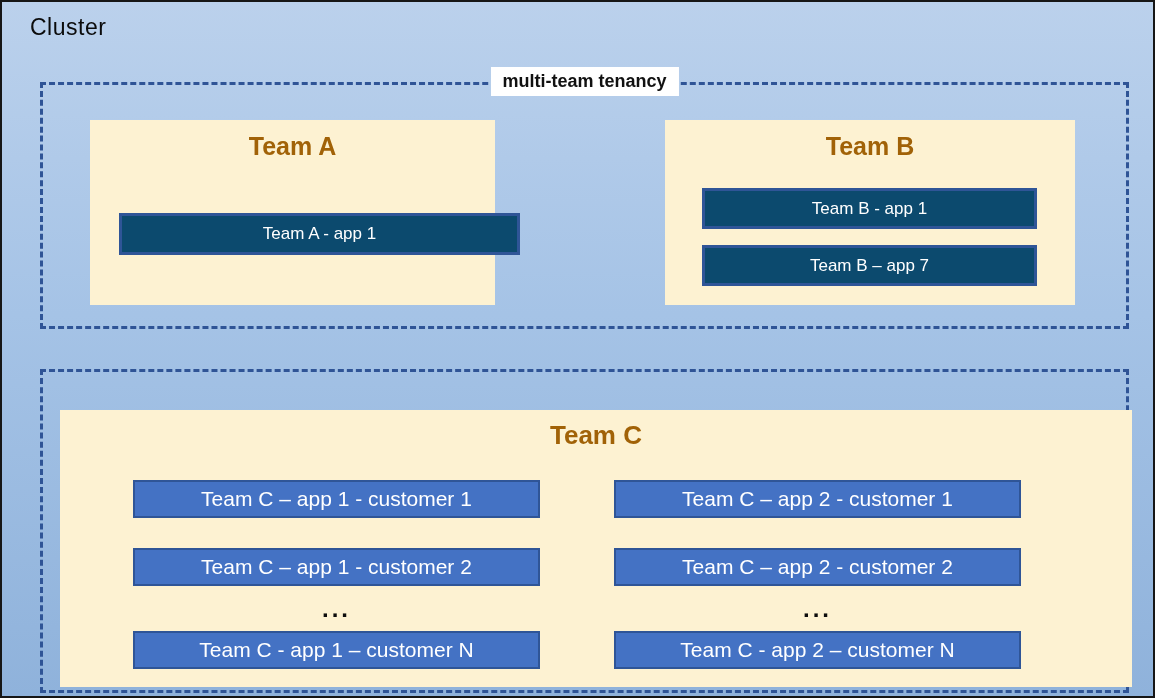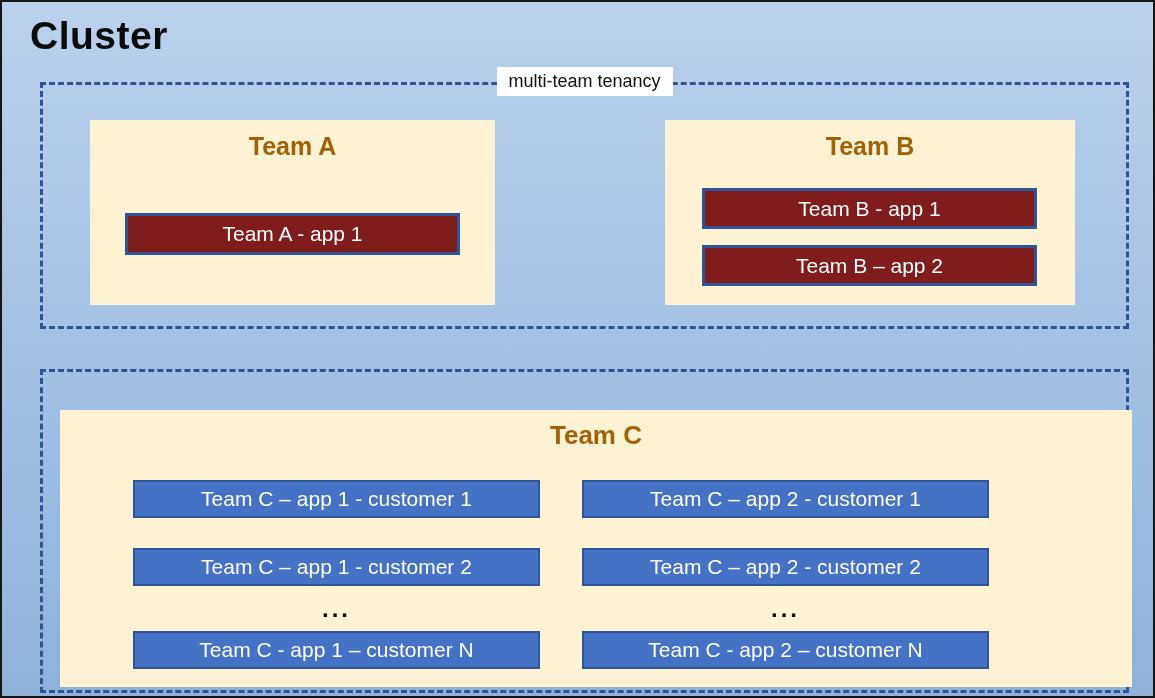--- a/index.html
+++ b/index.html
@@ -12,22 +12,22 @@
     height: 698px;
     border: 2px solid #161616;
     background: linear-gradient(180deg, #bbd1ec 0%, #a5c3e6 45%, #8fb2db 100%);
     overflow: hidden;
   }
 
   .cluster-title {
     position: absolute;
     left: 28px;
     top: 12px;
-    font-size: 39px;
-    font-weight: 700;
+    font-size: 23px;
+    font-weight: 400;
     color: #0b0b0b;
     letter-spacing: 0.5px;
     text-align: center;
   }
 
   .zone {
     position: absolute;
     border: 3px dashed #2f5496;
   }
   .zone-top    { left: 38px;  top: 80px;  width: 1089px; height: 247px; }
@@ -36,20 +36,21 @@
   .zone-label {
     position: absolute;
     top: -18px;
     left: 50%;
     transform: translateX(-50%);
     background: #ffffff;
     color: #111111;
     font-size: 18px;
     padding: 4px 12px;
     white-space: nowrap;
+    font-weight: bold;
   }
 
   .team {
     position: absolute;
     background: #fdf2d2;
   }
   .team-a { left: 47px;  top: 35px; width: 405px;  height: 185px; }
   .team-b { left: 622px; top: 35px; width: 410px;  height: 185px; }
   .team-c { left: 17px;  top: 38px; width: 1072px; height: 277px; }
 
@@ -60,42 +61,42 @@
     width: 100%;
     text-align: center;
     font-size: 25px;
     font-weight: 700;
     color: #a16207;
   }
   .team-c .team-title { top: 10px; font-size: 26px; }
 
   .app {
     position: absolute;
-    background: #7f1d1d;
+    background: #0c4a6e;
     border: 3px solid #2f5597;
     color: #ffffff;
     display: flex;
     align-items: center;
     justify-content: center;
-    font-size: 21px;
+    font-size: 17px;
     white-space: nowrap;
   }
-  .app-a1 { left: 35px; top: 93px;  width: 335px; height: 42px; }
+  .app-a1 { left: 29px; top: 93px;  width: 401px; height: 42px; }
   .app-b1 { left: 37px; top: 68px;  width: 335px; height: 41px; }
   .app-b2 { left: 37px; top: 125px; width: 335px; height: 41px; }
 
   .c-col {
     position: absolute;
     top: 70px;
     width: 407px;
     display: flex;
     flex-direction: column;
   }
   .c-col-left  { left: 73px; }
-  .c-col-right { left: 522px; }
+  .c-col-right { left: 554px; }
 
   .c-app {
     height: 38px;
     background: #4472c4;
     border: 2px solid #2f5597;
     color: #ffffff;
     display: flex;
     align-items: center;
     justify-content: center;
     font-size: 21px;
@@ -125,21 +126,21 @@
     <div class="zone-label">multi-team tenancy</div>
 
     <div class="team team-a">
       <div class="team-title">Team A</div>
       <div class="app app-a1">Team A - app 1</div>
     </div>
 
     <div class="team team-b">
       <div class="team-title">Team B</div>
       <div class="app app-b1">Team B - app 1</div>
-      <div class="app app-b2">Team B – app 2</div>
+      <div class="app app-b2">Team B – app 7</div>
     </div>
   </div>
 
   <div class="zone zone-bottom">
 
     <div class="team team-c">
       <div class="team-title">Team C</div>
 
       <div class="c-col c-col-left">
         <div class="c-app row-1">Team C – app 1 - customer 1</div>

